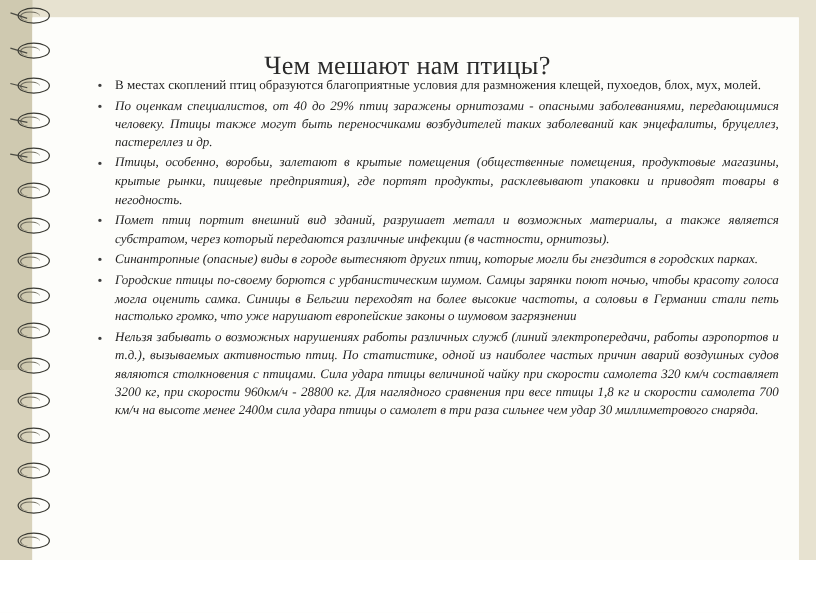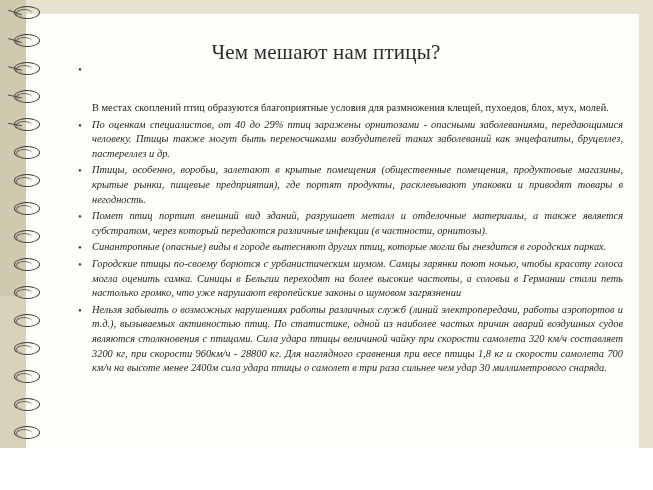--- a/index.html
+++ b/index.html
@@ -140,21 +140,20 @@
     flex: 1 1 auto;
     font-family: "Liberation Serif", serif;
     font-size: 10.4px;
     line-height: 14.6px;
     color: #1f1f1f;
     text-align: justify;
     font-style: italic;
   }
   .bullet-text.upright {
     font-style: normal;
-    margin-top: 39px;
   }
 </style>
 </head>
 <body>
 
 <div class="slide">
 
   <div class="frame-top"></div>
   <div class="frame-bottom"></div>
   <div class="frame-right"></div>
@@ -200,21 +199,21 @@
       <div class="bullet-row">
         <span class="bullet-dot">•</span>
         <span class="bullet-text">По оценкам специалистов, от 40 до 29% птиц заражены орнитозами - опасными заболеваниями, передающимися человеку. Птицы также могут быть переносчиками возбудителей таких заболеваний как энцефалиты, бруцеллез, пастереллез и др.</span>
       </div>
       <div class="bullet-row">
         <span class="bullet-dot">•</span>
         <span class="bullet-text">Птицы, особенно, воробьи, залетают в крытые помещения (общественные помещения, продуктовые магазины, крытые рынки, пищевые предприятия), где портят продукты, расклевывают упаковки и приводят товары в негодность.</span>
       </div>
       <div class="bullet-row">
         <span class="bullet-dot">•</span>
-        <span class="bullet-text">Помет птиц портит внешний вид зданий, разрушает металл и отделочные материалы, а также является субстратом, через который передаются различные инфекции (в частности, орнитозы).</span>
+        <span class="bullet-text">Помет птиц портит внешний вид зданий, разрушает металл и возможных материалы, а также является субстратом, через который передаются различные инфекции (в частности, орнитозы).</span>
       </div>
       <div class="bullet-row">
         <span class="bullet-dot">•</span>
         <span class="bullet-text">Синантропные (опасные) виды в городе вытесняют других птиц, которые могли бы гнездится в городских парках.</span>
       </div>
       <div class="bullet-row">
         <span class="bullet-dot">•</span>
         <span class="bullet-text">Городские птицы по-своему борются с урбанистическим шумом. Самцы зарянки поют ночью, чтобы красоту голоса могла оценить самка. Синицы в Бельгии переходят на более высокие частоты, а соловьи в Германии стали петь настолько громко, что уже нарушают европейские законы о шумовом загрязнении</span>
       </div>
       <div class="bullet-row">

